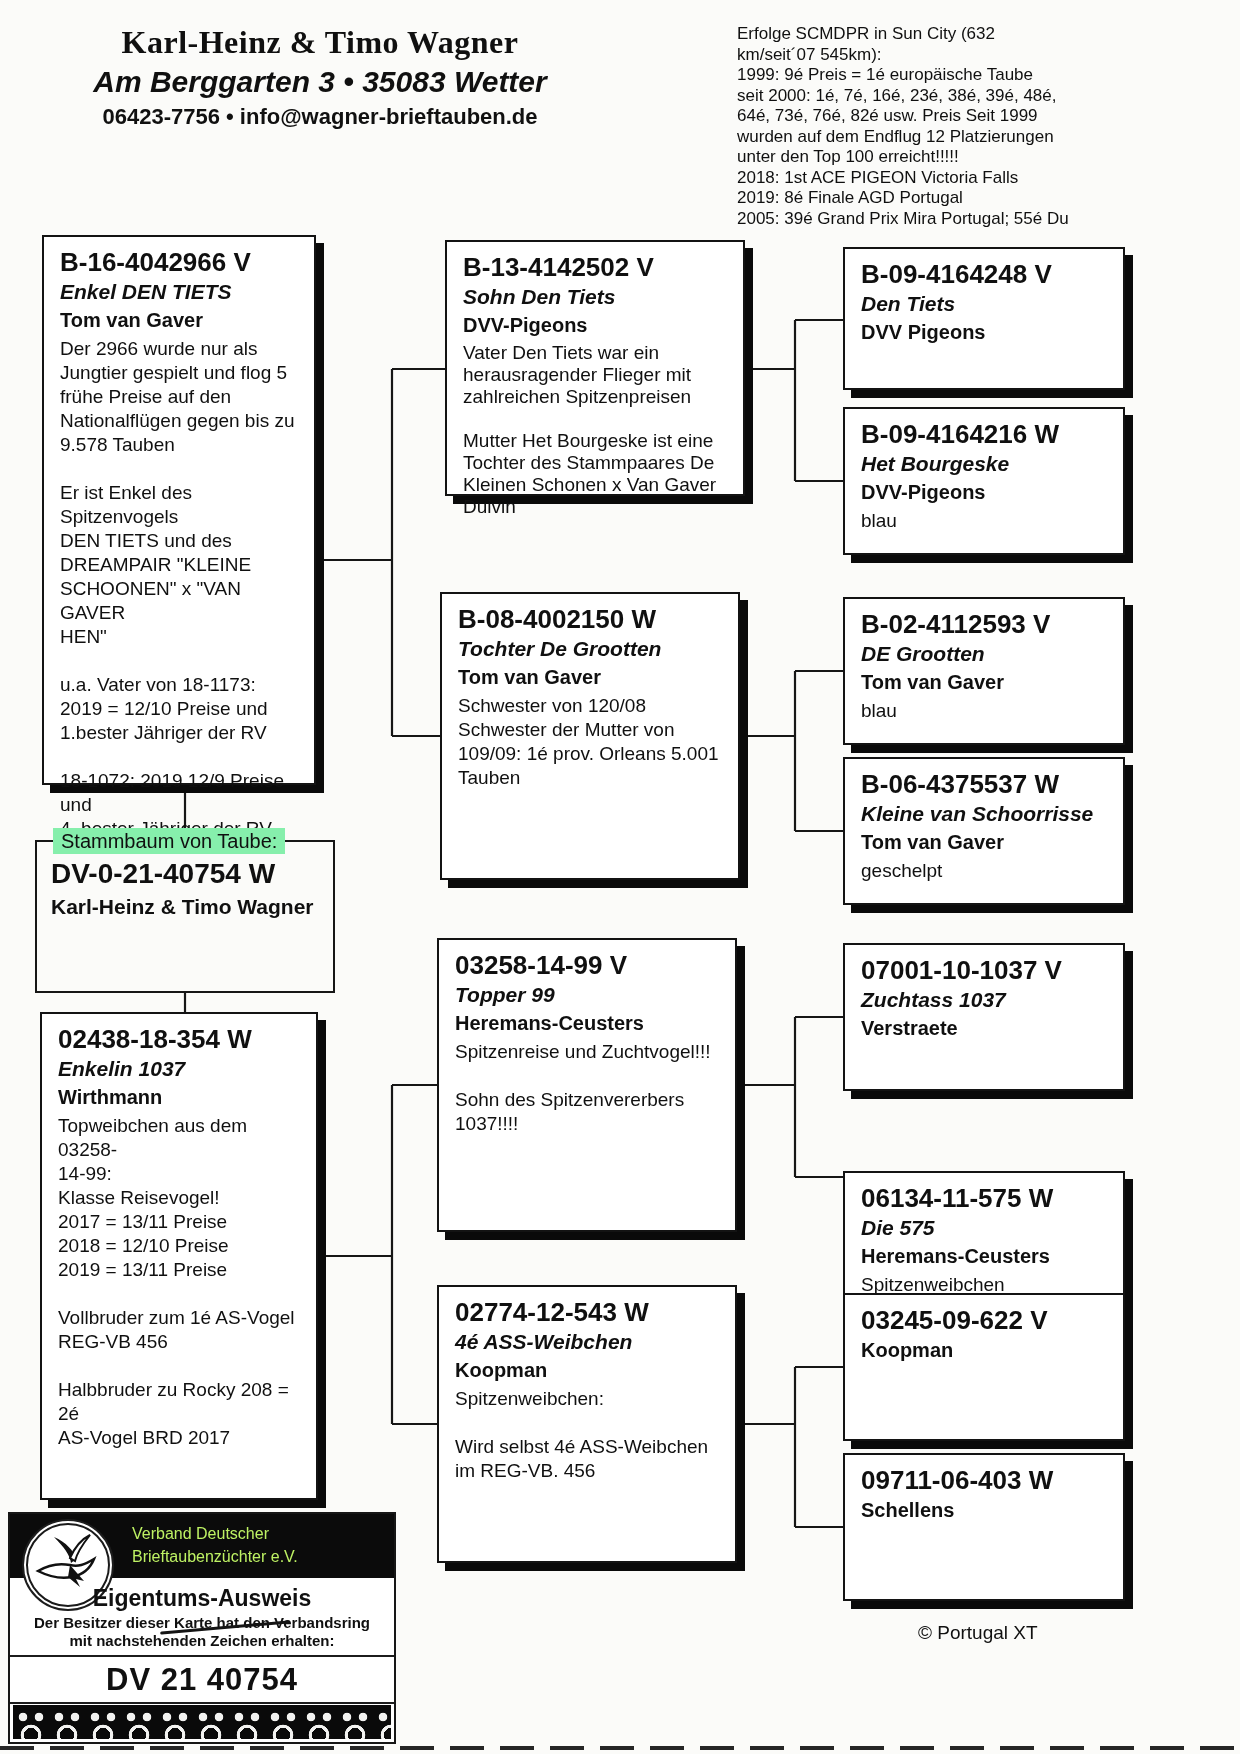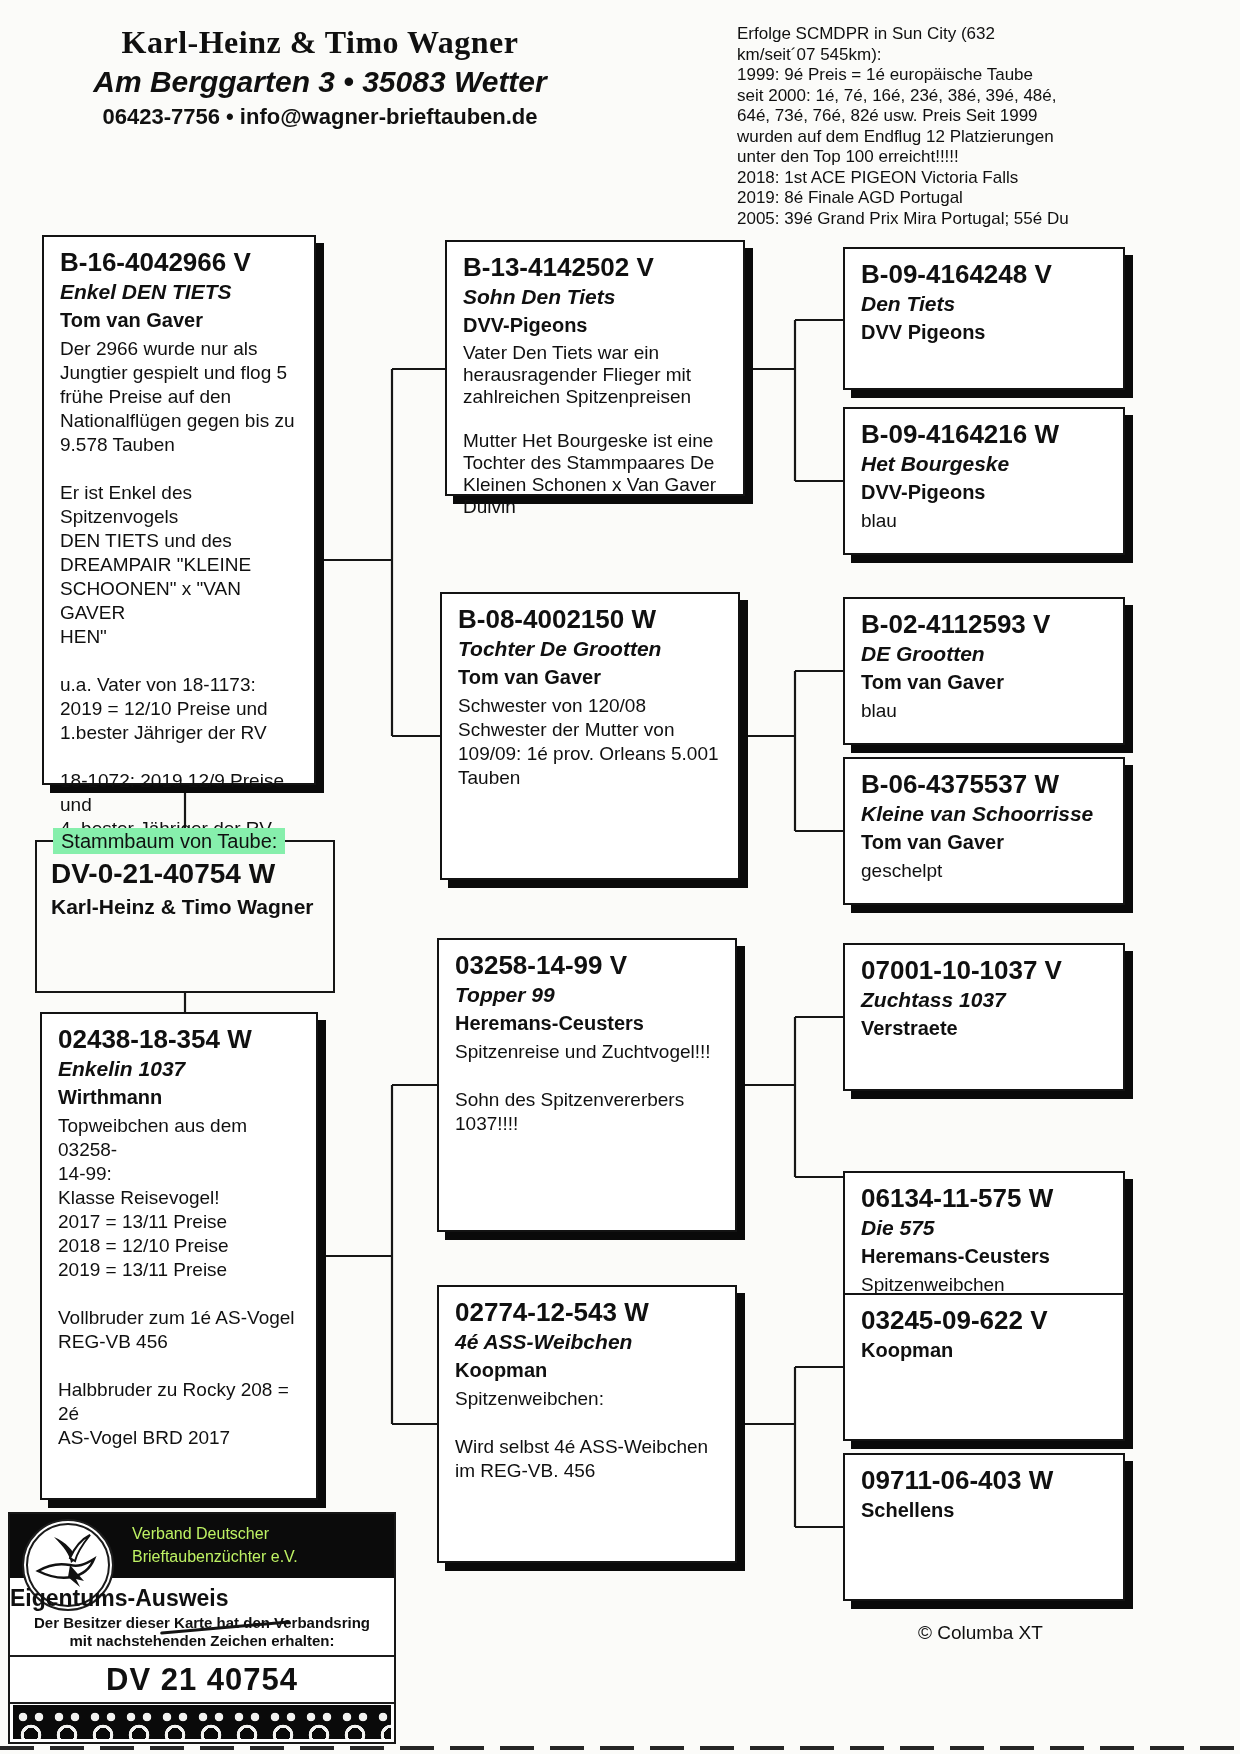--- a/index.html
+++ b/index.html
@@ -35,21 +35,21 @@
   .sbox-owner{font-weight:bold;font-size:21px;line-height:30px;}
   
   .connectors{position:absolute;left:0;top:0;width:1240px;height:1754px;pointer-events:none;}
   
   .own-card{position:absolute;left:8px;top:1512px;width:388px;height:232px;
     border:2px solid #161616;background:#fff;box-sizing:border-box;}
   .own-band{position:absolute;left:0;top:0;right:0;height:64px;background:#0b0b0b;
     color:#bef264;font-size:16px;line-height:23px;padding:8px 0 0 122px;box-sizing:border-box;}
   .own-logo{position:absolute;left:12px;top:5px;width:92px;height:92px;border-radius:50%;
     background:#fff;border:2px solid #1d1d1d;box-sizing:border-box;overflow:hidden;}
-  .own-title{position:absolute;left:0;right:0;top:70px;text-align:left;
+  .own-title{position:absolute;left:0;right:0;top:70px;text-align:center;
     font-weight:bold;font-size:23px;line-height:28px;}
   .own-note{position:absolute;left:0;right:0;top:100px;text-align:center;
     font-weight:bold;font-size:15px;line-height:18px;white-space:pre-line;}
   .own-strike{position:absolute;left:150px;top:112px;width:130px;height:3px;background:#141414;
     transform:rotate(-5deg);border-radius:2px;}
   .own-rule1{position:absolute;left:0;right:0;top:141px;border-top:2px solid #1c1c1c;}
   .own-ring{position:absolute;left:0;right:0;top:146px;text-align:center;
     font-weight:bold;font-size:31px;line-height:40px;letter-spacing:1px;}
   .own-rule2{position:absolute;left:0;right:0;top:188px;border-top:2px solid #1c1c1c;}
   .own-ornament{position:absolute;left:3px;right:3px;top:191px;height:34px;
@@ -281,14 +281,14 @@
   <div class="own-title">Eigentums-Ausweis</div>
   <div class="own-note">Der Besitzer dieser Karte hat den Verbandsring
 mit nachstehenden Zeichen erhalten:</div>
   <div class="own-strike"></div>
   <div class="own-rule1"></div>
   <div class="own-ring">DV 21 40754</div>
   <div class="own-rule2"></div>
   <div class="own-ornament"></div>
 </div>
 
-<div class="copyright">© Columba XT</div>
+<div class="copyright">© Portugal XT</div>
 <div class="bottom-dashes"></div>
 
 </body></html>

